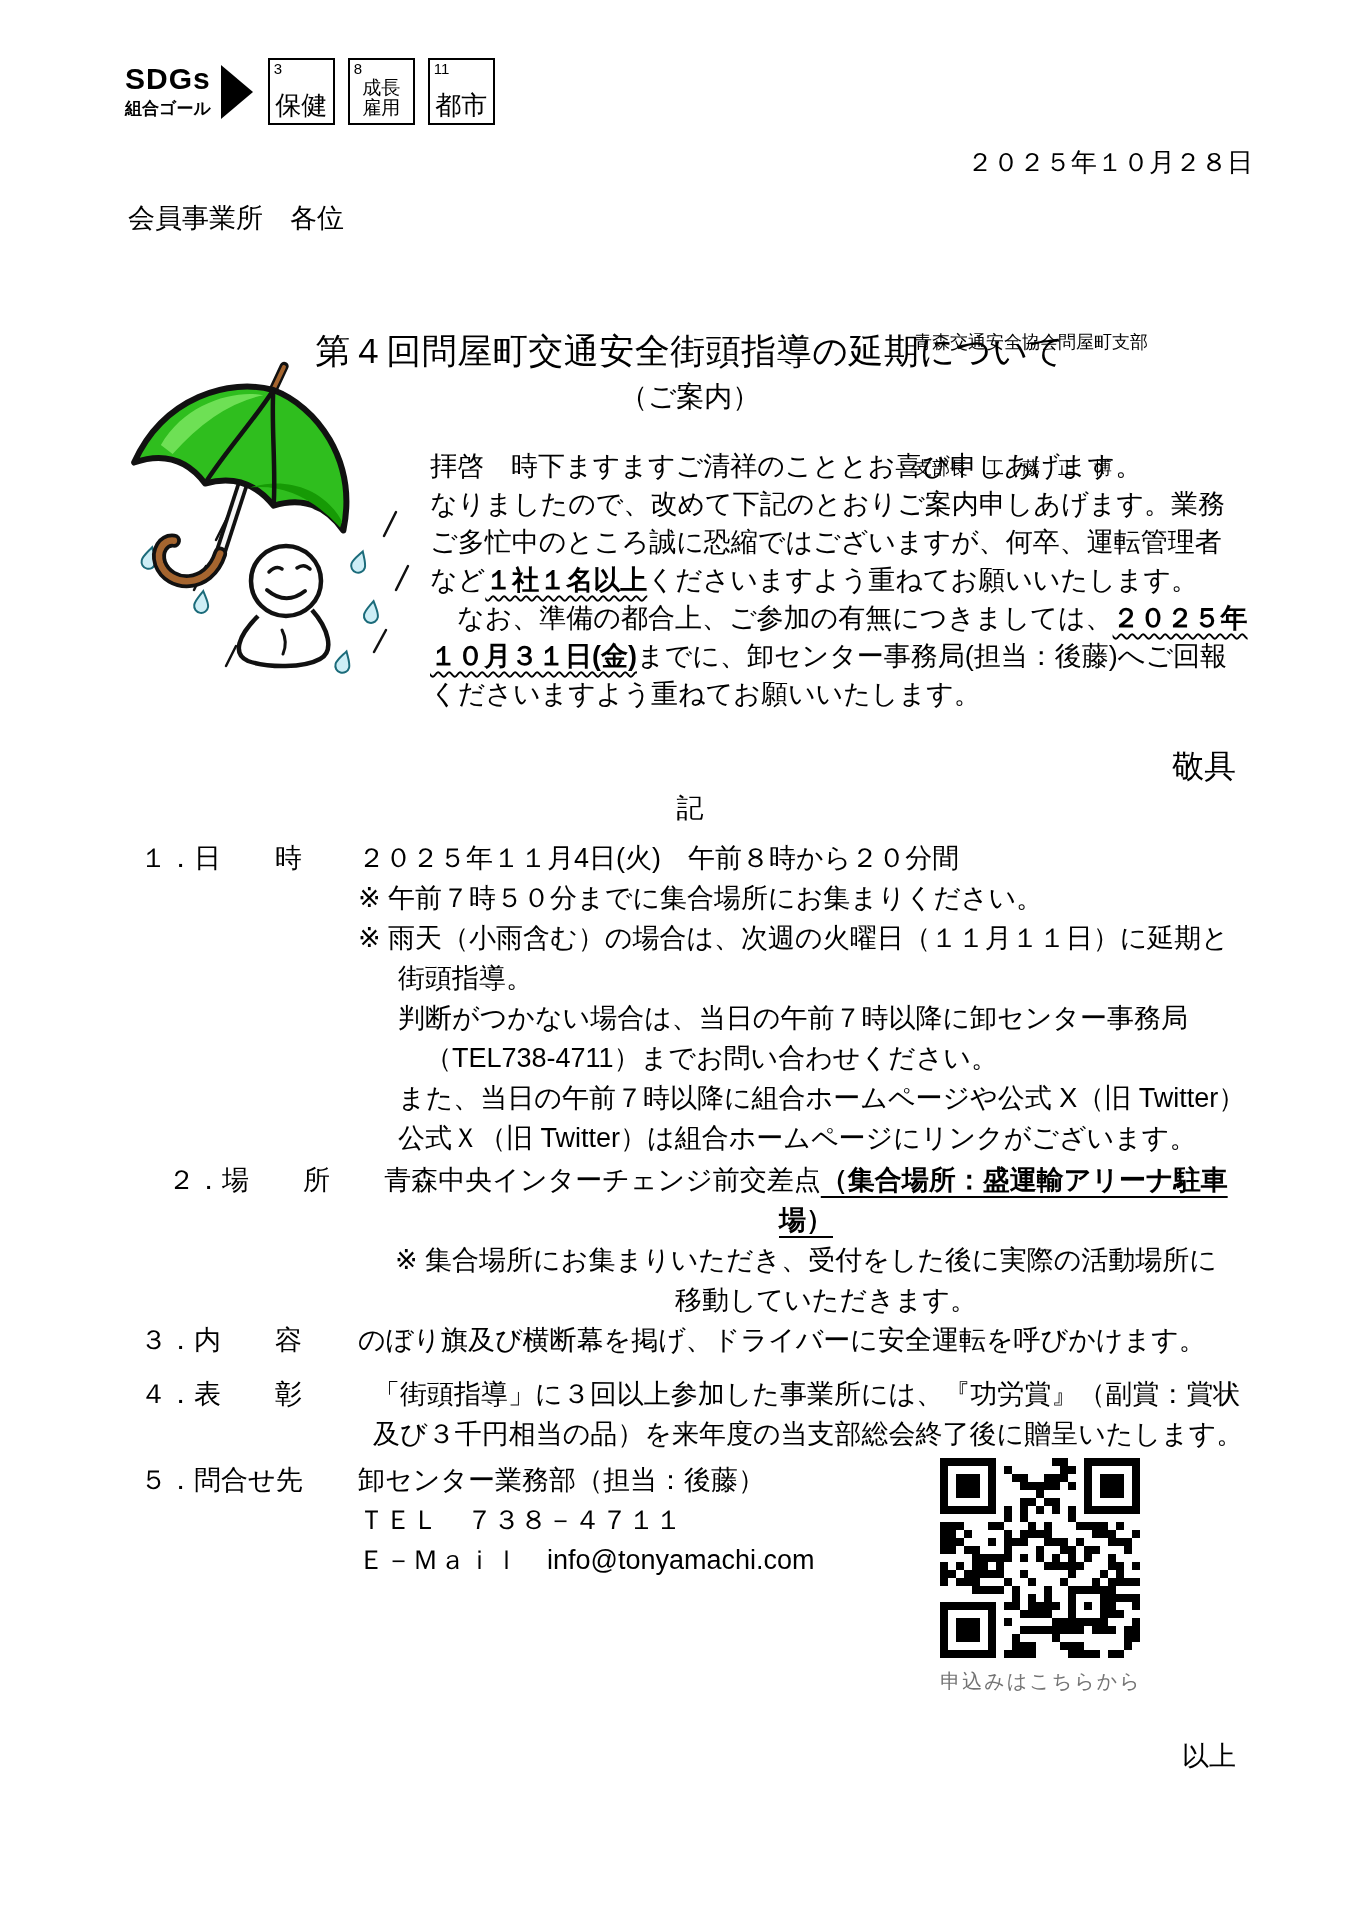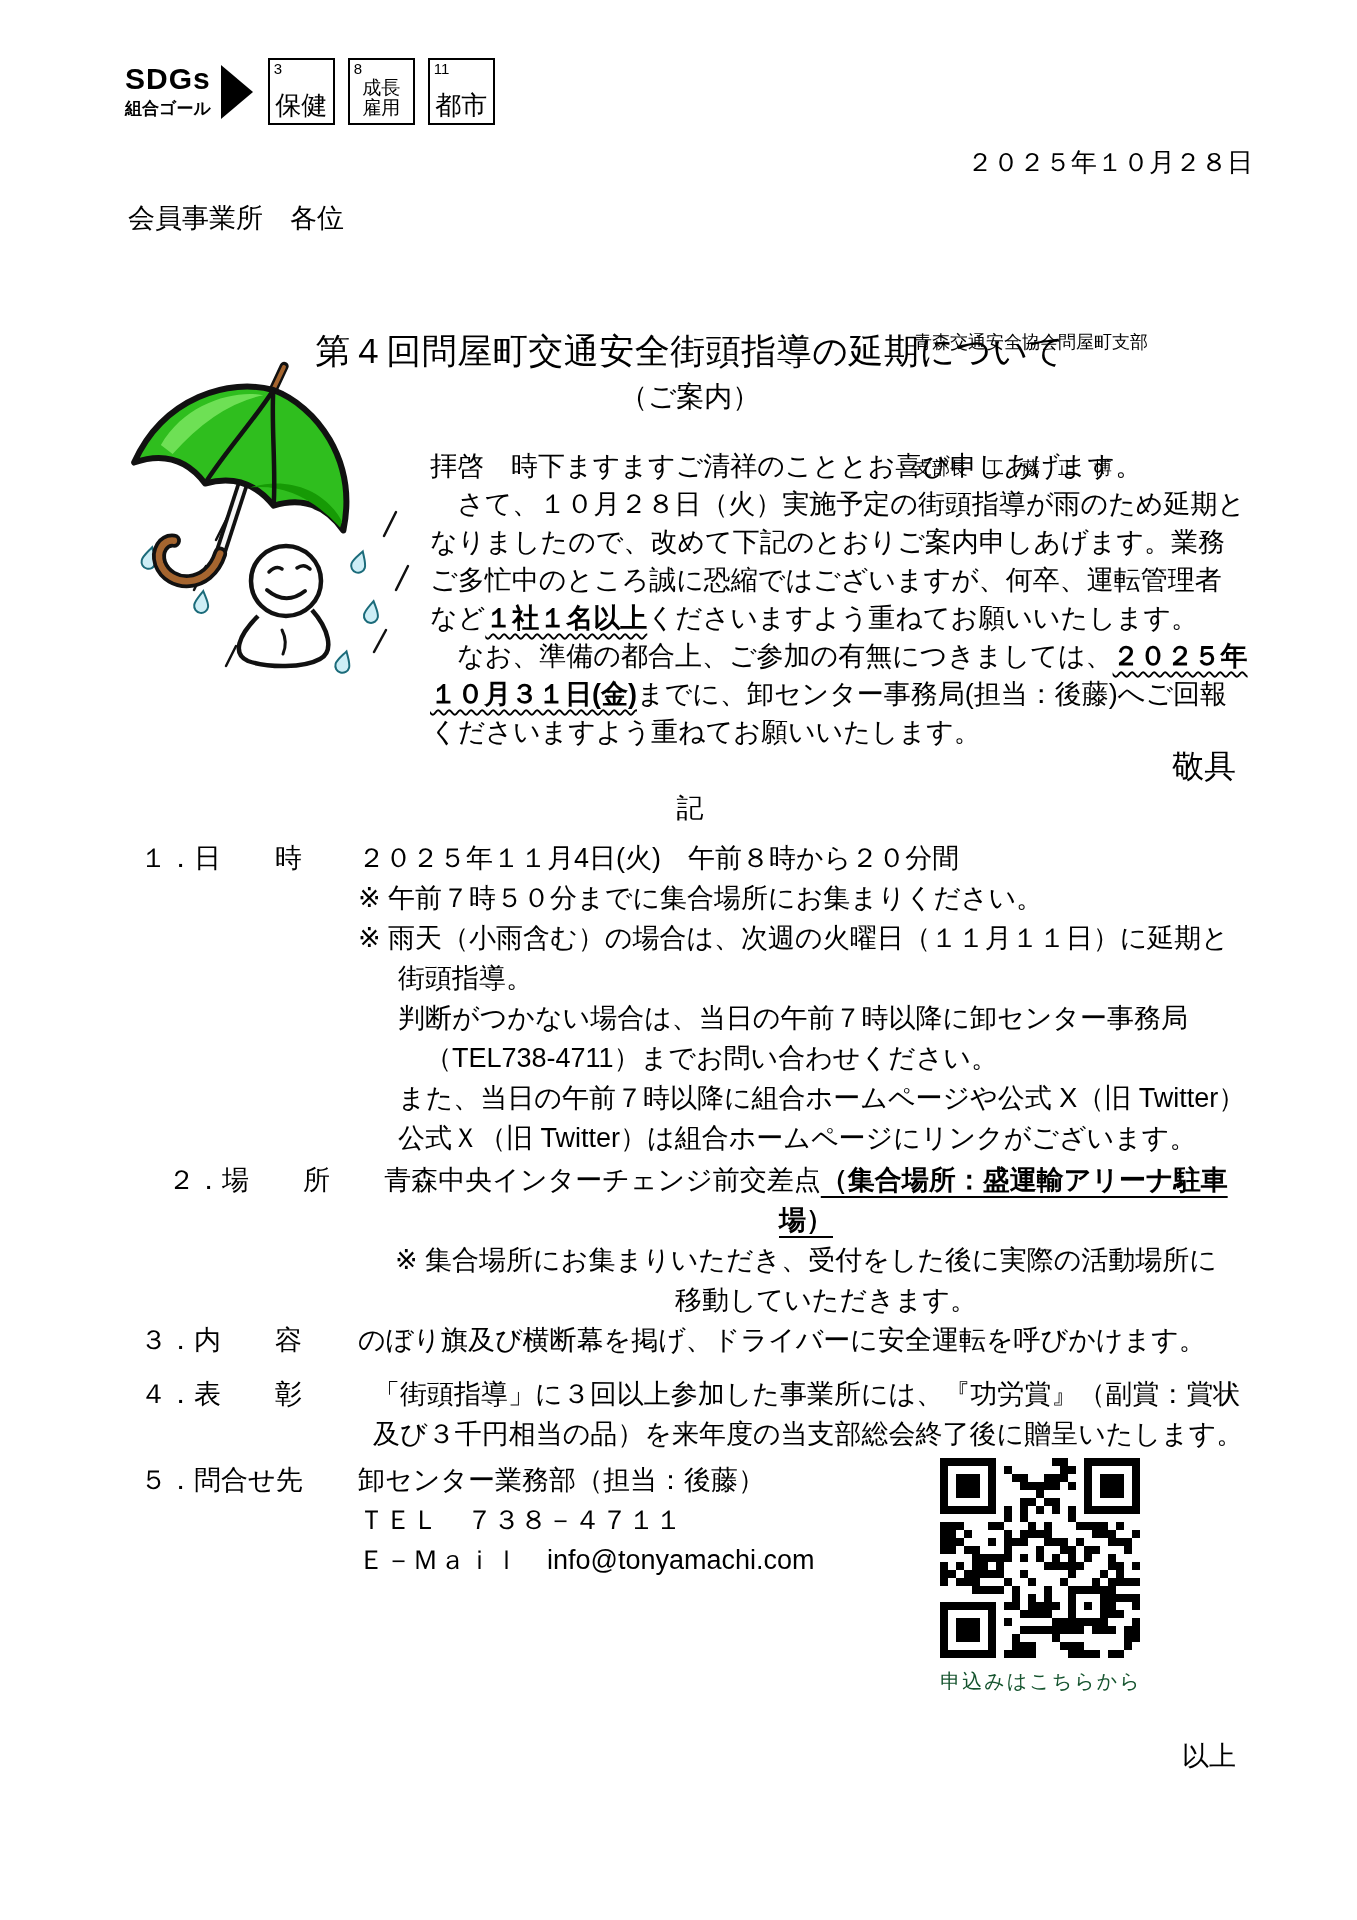--- a/index.html
+++ b/index.html
@@ -51,21 +51,21 @@
   .cont { padding-left:40px; }
   .sec-2 { margin-top:2px;text-align:center; } .sec-3 { margin-top:0px; }
   .sec-4 { margin-top:14px;gap:15px; } .sec-5 { margin-top:6px; }
   .em-ul { font-weight:bold; text-decoration:underline; text-decoration-thickness:2px;
     text-underline-offset:7px; }
 
   
   #qr { left:940px; top:1458px; width:202px; text-align:center; }
   #qr svg { display:block; width:200px; height:200px; }
   .qr-caption { margin-top:10px; font-family:"Liberation Serif","DejaVu Serif",serif;
-    font-size:20px; letter-spacing:2px; color:#14532d; white-space:pre; }
+    font-size:20px; letter-spacing:2px; color:#737373; white-space:pre; }
 
   #ijou { left:130px; top:1738px; width:1106px; text-align:right; font-size:27px; }
 </style>
 </head>
 <body>
 
 <div class="page">
 
   <div class="abs" id="sdgs">
     <div class="sdgs-text">
@@ -141,21 +141,20 @@
         <circle cx="188" cy="233" r="35" fill="#ffffff" stroke="#111" stroke-width="4.5"></circle>
         <path d="M171,224 q7,-7 13,-3" stroke="#111" stroke-width="3.5" fill="none" stroke-linecap="round"></path>
         <path d="M199,220 q7,-5 13,1" stroke="#111" stroke-width="3.5" fill="none" stroke-linecap="round"></path>
         <path d="M169,242 q19,16 38,1" stroke="#111" stroke-width="4" fill="none" stroke-linecap="round"></path>
       </g>
     </svg>
   </div>
 
   <div class="abs" id="greeting">
     <div class="line">拝啓　時下ますますご清祥のこととお喜び申しあげます。</div>
-    <div class="line">　さて、１０月２８日（火）実施予定の街頭指導が雨のため延期と</div>
     <div class="line">なりましたので、改めて下記のとおりご案内申しあげます。業務</div>
     <div class="line">ご多忙中のところ誠に恐縮ではございますが、何卒、運転管理者</div>
     <div class="line"><span>など</span><span class="em-wavy">１社１名以上</span><span>くださいますよう重ねてお願いいたします。</span></div>
     <div class="line"><span>　なお、準備の都合上、ご参加の有無につきましては、</span><span class="em-wavy">２０２５年</span></div>
     <div class="line"><span class="em-wavy">１０月３１日(金)</span><span>までに、卸センター事務局(担当：後藤)へご回報</span></div>
     <div class="line">くださいますよう重ねてお願いいたします。</div>
   </div>
 
   <div class="abs" id="keigu">敬具</div>
   <div class="abs" id="ki">記</div>

